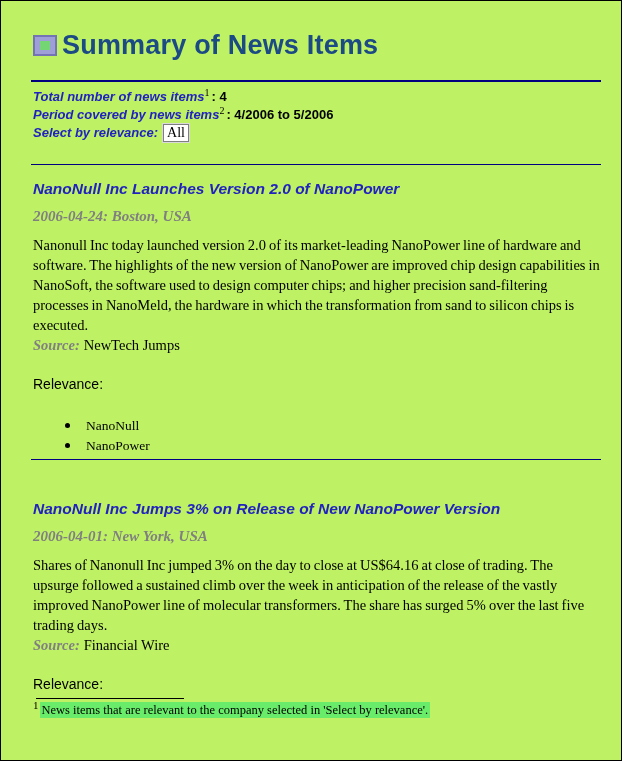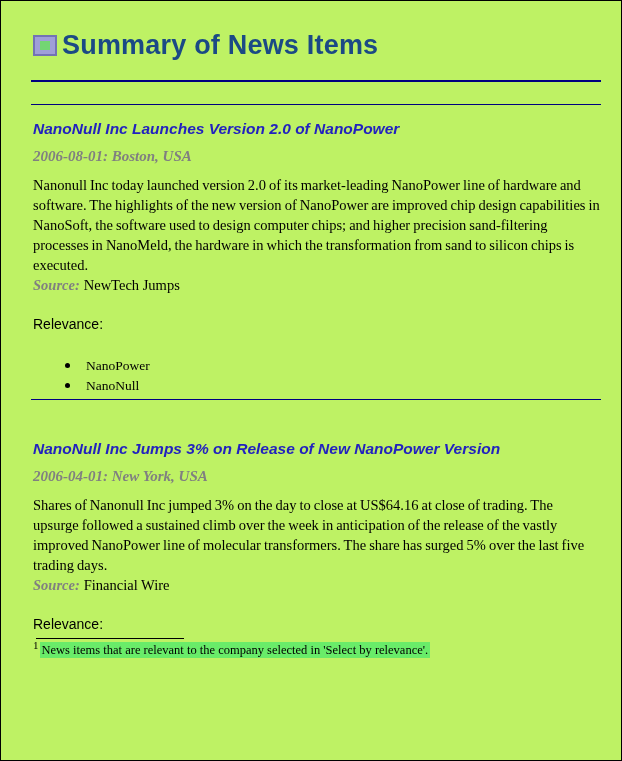--- a/index.html
+++ b/index.html
@@ -83,32 +83,43 @@
 
     <div class="title-row">
       <span class="title-icon">
         <span class="inner"></span>
       </span>
       <h1>Summary of News Items</h1>
     </div>
 
     <hr class="rule rule-thick">
 
+    <div class="meta">
+      <div class="meta-line">
+        <span class="meta-label">Total number of news items</span><span class="meta-sup">1</span><span class="meta-value">: 4</span>
+      </div>
+      <div class="meta-line">
+        <span class="meta-label">Period covered by news items</span><span class="meta-sup">2</span><span class="meta-value">: 4/2006 to 5/2006</span>
+      </div>
+      <div class="meta-line">
+        <span class="meta-label">Select by relevance:</span><span class="select-box">All</span>
+      </div>
+    </div>
 
     <hr class="rule rule-thin">
 
     <section class="news-item item-1">
       <h2>NanoNull Inc Launches Version 2.0 of NanoPower</h2>
-      <p class="dateline">2006-08-01: Boston, USA</p>
+      <p class="dateline">2006-04-24: Boston, USA</p>
       <p class="body-text">Nanonull Inc today launched version 2.0 of its market-leading NanoPower line of hardware and software. The highlights of the new version of NanoPower are improved chip design capabilities in NanoSoft, the software used to design computer chips; and higher precision sand-filtering processes in NanoMeld, the hardware in which the transformation from sand to silicon chips is executed.</p>
       <p class="source-line"><span class="source-label">Source:</span><span>NewTech Jumps</span></p>
       <p class="relevance-label">Relevance:</p>
       <ul class="relevance-list">
+        <li><span>NanoNull</span></li>
         <li><span>NanoPower</span></li>
-        <li><span>NanoNull</span></li>
       </ul>
     </section>
 
     <hr class="rule rule-item">
 
     <section class="news-item item-2">
       <h2>NanoNull Inc Jumps 3% on Release of New NanoPower Version</h2>
       <p class="dateline">2006-04-01: New York, USA</p>
       <p class="body-text">Shares of Nanonull Inc jumped 3% on the day to close at US$64.16 at close of trading. The upsurge followed a sustained climb over the week in anticipation of the release of the vastly improved NanoPower line of molecular transformers. The share has surged 5% over the last five trading days.</p>
       <p class="source-line"><span class="source-label">Source:</span><span>Financial Wire</span></p>

